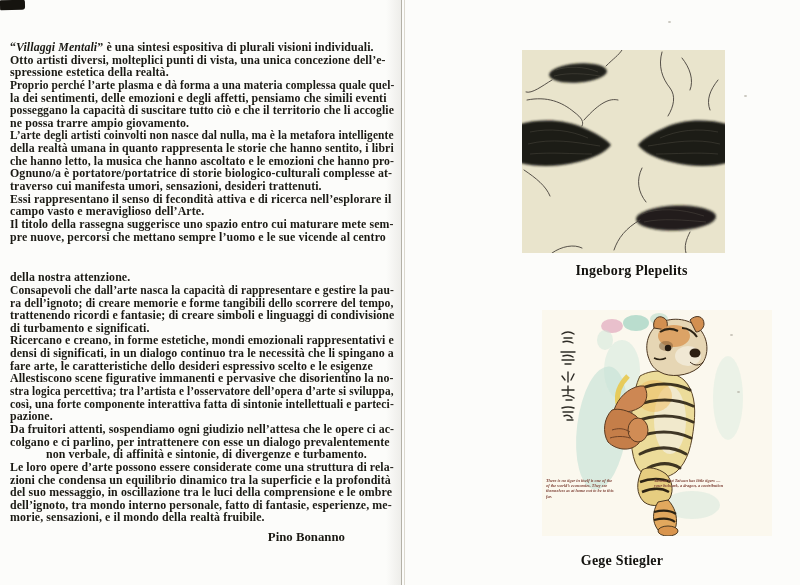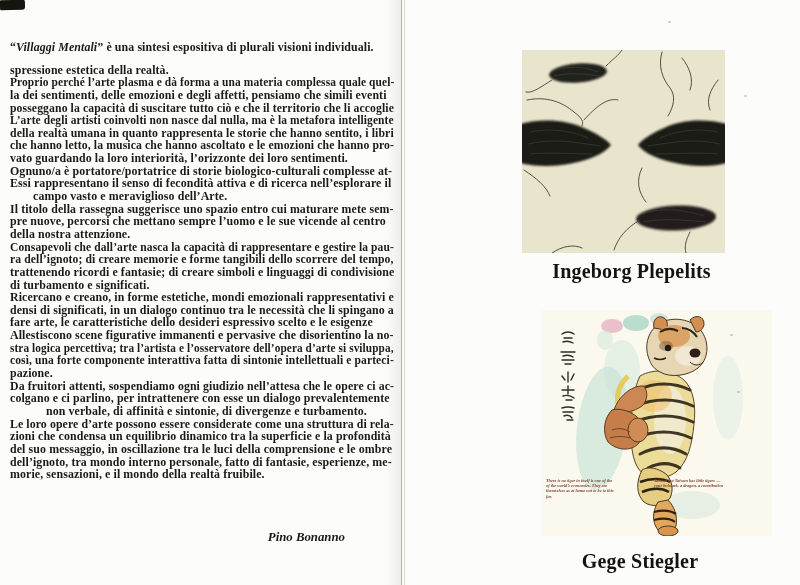--- a/index.html
+++ b/index.html
@@ -15,66 +15,68 @@
   .textblock{position:absolute;left:10px;top:41px;width:384px}
   .tline{
     white-space:nowrap;height:12.65px;line-height:12.65px;
     font-size:11.9px;font-weight:bold;color:#1b1a14;
     transform-origin:0 0;letter-spacing:.1px;
   }
   .tline em{font-style:italic}
   .signature{
     position:absolute;left:10px;top:530px;width:384px;box-sizing:border-box;
     text-align:right;padding-right:49px;
-    font-weight:bold;font-size:12.8px;color:#1b1a14;font-style:italic;
+    font-weight:bold;font-size:12.8px;color:#1b1a14;
   }
   
   .gutter-shadow{position:absolute;left:386px;top:0;width:15px;height:585px;
     background:linear-gradient(to right,rgba(0,0,0,0),rgba(110,105,90,.10))}
   .fold-line{position:absolute;top:0;width:1px;height:585px;background:#b4b1a6}
   .fold-line.l2{background:#dbd8ce}
   
   .artwork{position:absolute}
   .art1{left:522px;top:50px;width:203px;height:203px}
   .art2{left:542px;top:310px;width:230px;height:226px}
   .caption{position:absolute;font-weight:bold;color:#14130f;text-align:center;
-    font-size:20px;letter-spacing:.2px;line-height:20px}
+    font-size:14px;letter-spacing:.2px;line-height:20px}
   .caption.c1{left:530px;top:261px;width:203px}
-  .caption.c2{left:525px;top:551px;width:230px}
+  .caption.c2{left:507px;top:551px;width:230px}
   .note{position:absolute;font-size:4.3px;line-height:5.2px;color:#7f4337;
     font-style:italic;font-weight:bold}
   .noteL{left:4px;top:168px;width:70px}
   .noteR{left:112px;top:168px;width:70px;}
   .speck{position:absolute;width:3px;height:2px;border-radius:50%;background:#b2afa4;opacity:.7}
   svg{display:block}
 </style>
 </head>
 <body>
 
 <div class="spread">
 
   <div class="scan-mark"></div>
 
   <div>
     <div class="textblock">
         <div class="tline" style="transform: scaleX(1);"><span>“</span><em>Villaggi Mentali</em><span>” è una sintesi espositiva di plurali visioni individuali.</span></div>
-        <div class="tline" style="transform: scaleX(1); margin-top: 10px;">spressione estetica della realtà.</div>
+        <div class="tline just" style="transform: scaleX(1);">Otto artisti diversi, molteplici punti di vista, una unica concezione dell’e-</div>
+        <div class="tline" style="transform: scaleX(1);">spressione estetica della realtà.</div>
         <div class="tline just" style="transform: scaleX(0.9624);">Proprio perché l’arte plasma e dà forma a una materia complessa quale quel-</div>
         <div class="tline just" style="transform: scaleX(1);">la dei sentimenti, delle emozioni e degli affetti, pensiamo che simili eventi</div>
         <div class="tline just" style="transform: scaleX(0.9846);">posseggano la capacità di suscitare tutto ciò e che il territorio che li accoglie</div>
+        <div class="tline" style="transform: scaleX(1);">ne possa trarre ampio giovamento.</div>
         <div class="tline just" style="transform: scaleX(0.9648);">L’arte degli artisti coinvolti non nasce dal nulla, ma è la metafora intelligente</div>
         <div class="tline just" style="transform: scaleX(0.9922);">della realtà umana in quanto rappresenta le storie che hanno sentito, i libri</div>
         <div class="tline just" style="transform: scaleX(0.9871);">che hanno letto, la musica che hanno ascoltato e le emozioni che hanno pro-</div>
-        <div class="tline" style="transform: scaleX(1);">vato guardando la loro interiorità, l’orizzonte dei loro sentimenti.</div>
         <div class="tline just" style="transform: scaleX(1);">Ognuno/a è portatore/portatrice di storie biologico-culturali complesse at-</div>
+        <div class="tline" style="transform: scaleX(1);">traverso cui manifesta umori, sensazioni, desideri trattenuti.</div>
         <div class="tline just" style="transform: scaleX(1);">Essi rappresentano il senso di fecondità attiva e di ricerca nell’esplorare il</div>
-        <div class="tline" style="transform: scaleX(1); margin-left: 23px;">campo vasto e meraviglioso dell’Arte.</div>
+        <div class="tline" style="transform: scaleX(1);">campo vasto e meraviglioso dell’Arte.</div>
         <div class="tline just" style="transform: scaleX(0.9974);">Il titolo della rassegna suggerisce uno spazio entro cui maturare mete sem-</div>
         <div class="tline just" style="transform: scaleX(1);">pre nuove, percorsi che mettano sempre l’uomo e le sue vicende al centro</div>
-        <div class="tline" style="transform: scaleX(1);">della nostra attenzione.</div>
+        <div class="tline" style="transform: scaleX(1); margin-top: 28px;">della nostra attenzione.</div>
         <div class="tline just" style="transform: scaleX(0.9697);">Consapevoli che dall’arte nasca la capacità di rappresentare e gestire la pau-</div>
         <div class="tline just" style="transform: scaleX(0.9821);">ra dell’ignoto; di creare memorie e forme tangibili dello scorrere del tempo,</div>
         <div class="tline just" style="transform: scaleX(1);">trattenendo ricordi e fantasie; di creare simboli e linguaggi di condivisione</div>
         <div class="tline" style="transform: scaleX(1);">di turbamento e significati.</div>
         <div class="tline just" style="transform: scaleX(0.9974);">Ricercano e creano, in forme estetiche, mondi emozionali rappresentativi e</div>
         <div class="tline just" style="transform: scaleX(1);">densi di significati, in un dialogo continuo tra le necessità che li spingano a</div>
         <div class="tline just" style="transform: scaleX(1);">fare arte, le caratteristiche dello desideri espressivo scelto e le esigenze</div>
         <div class="tline just" style="transform: scaleX(1);">Allestiscono scene figurative immanenti e pervasive che disorientino la no-</div>
         <div class="tline just" style="transform: scaleX(0.9481);">stra logica percettiva; tra l’artista e l’osservatore dell’opera d’arte si sviluppa,</div>
         <div class="tline just" style="transform: scaleX(0.9722);">così, una forte componente interattiva fatta di sintonie intellettuali e parteci-</div>

